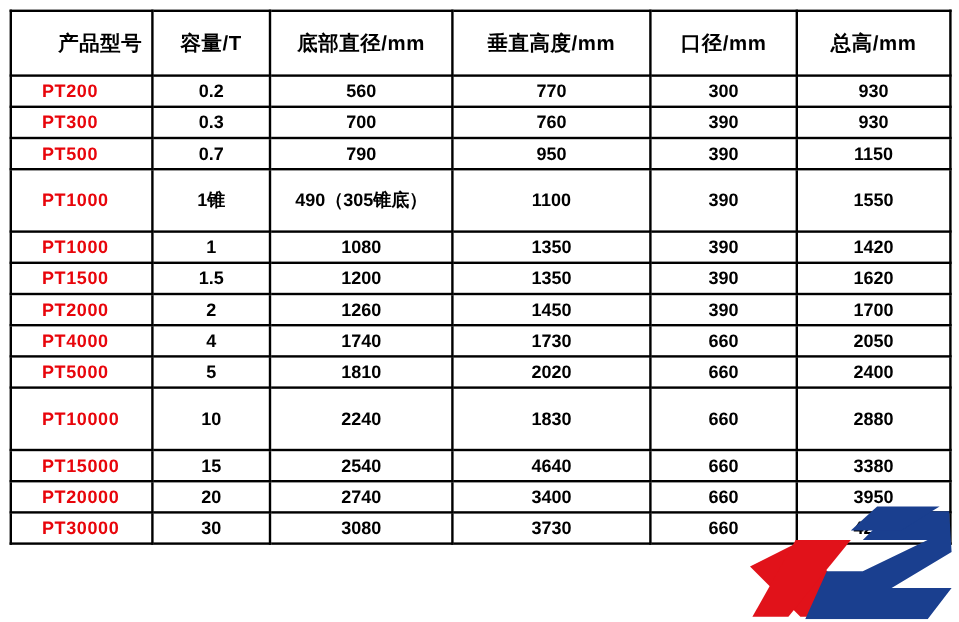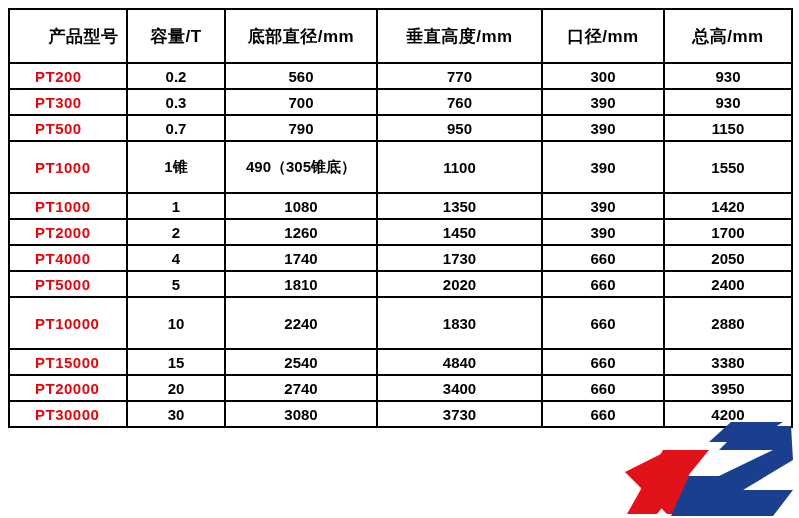--- a/index.html
+++ b/index.html
@@ -133,20 +133,28 @@
         </tr>
         <tr>
           <td class="model">PT1000</td>
           <td>1</td>
           <td>1080</td>
           <td>1350</td>
           <td>390</td>
           <td>1420</td>
         </tr>
         <tr>
+          <td class="model">PT1500</td>
+          <td>1.5</td>
+          <td>1200</td>
+          <td>1350</td>
+          <td>390</td>
+          <td>1620</td>
+        </tr>
+        <tr>
           <td class="model">PT2000</td>
           <td>2</td>
           <td>1260</td>
           <td>1450</td>
           <td>390</td>
           <td>1700</td>
         </tr>
         <tr>
           <td class="model">PT4000</td>
           <td>4</td>
@@ -168,21 +176,21 @@
           <td>10</td>
           <td>2240</td>
           <td>1830</td>
           <td>660</td>
           <td>2880</td>
         </tr>
         <tr>
           <td class="model">PT15000</td>
           <td>15</td>
           <td>2540</td>
-          <td>4840</td>
+          <td>4640</td>
           <td>660</td>
           <td>3380</td>
         </tr>
         <tr>
           <td class="model">PT20000</td>
           <td>20</td>
           <td>2740</td>
           <td>3400</td>
           <td>660</td>
           <td>3950</td>

